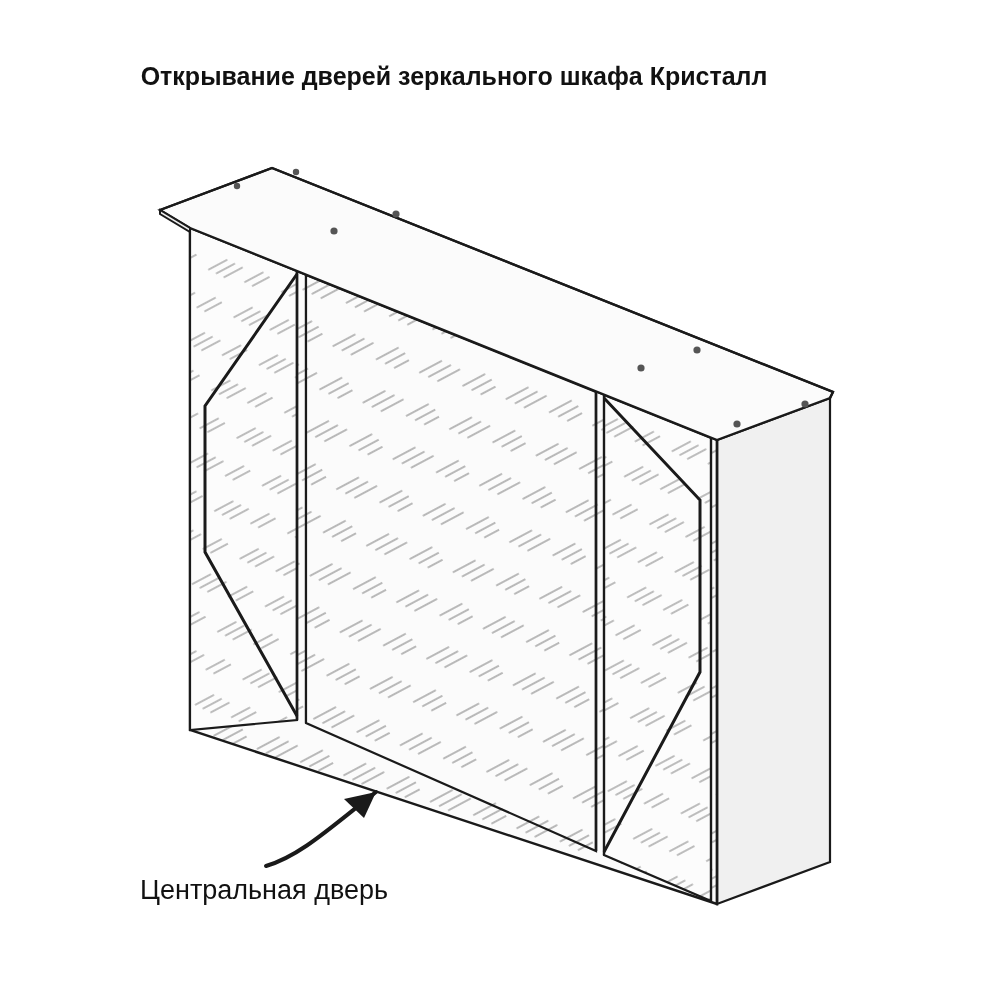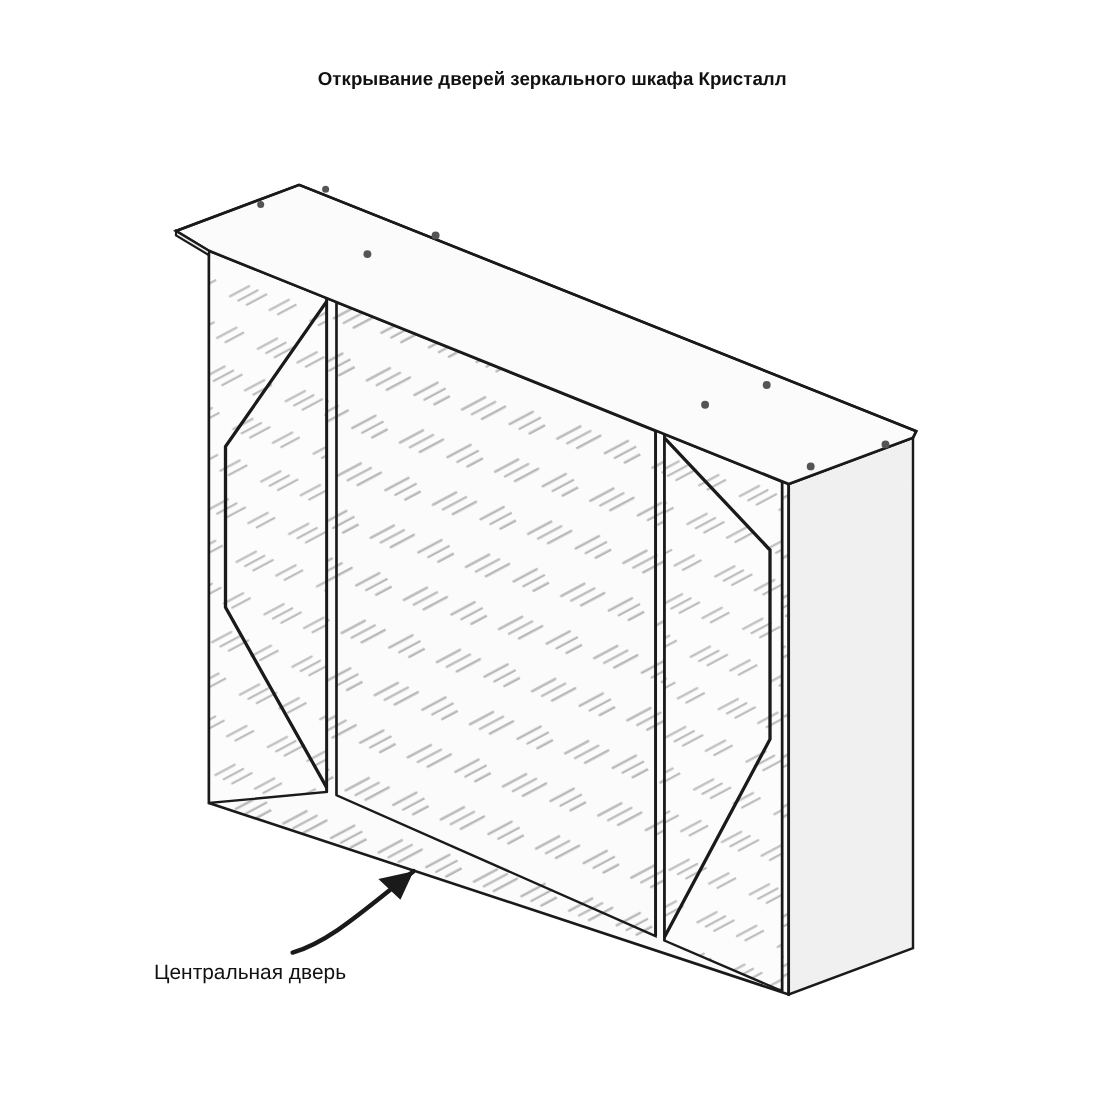--- a/index.html
+++ b/index.html
@@ -18,33 +18,32 @@
     position: absolute;
     inset: 0;
     background: #ffffff;
   }
   .title {
     position: absolute;
     left: 0;
     top: 62px;
     width: 908px;
     text-align: center;
-    font-size: 17px;
+    font-size: 25px;
     font-weight: bold;
     color: #111111;
     letter-spacing: 0px;
     font-family: "Liberation Sans", sans-serif;
-    padding-left: 48px;
   }
   .caption {
     position: absolute;
     left: 140px;
     top: 872px;
     width: 420px;
-    font-size: 19px;
+    font-size: 27px;
     color: #111111;
     line-height: 1.35;
     font-family: "Liberation Sans", sans-serif;
   }
   .caption .line {
     display: block;
   }
   #drawing {
     position: absolute;
     left: 0;

